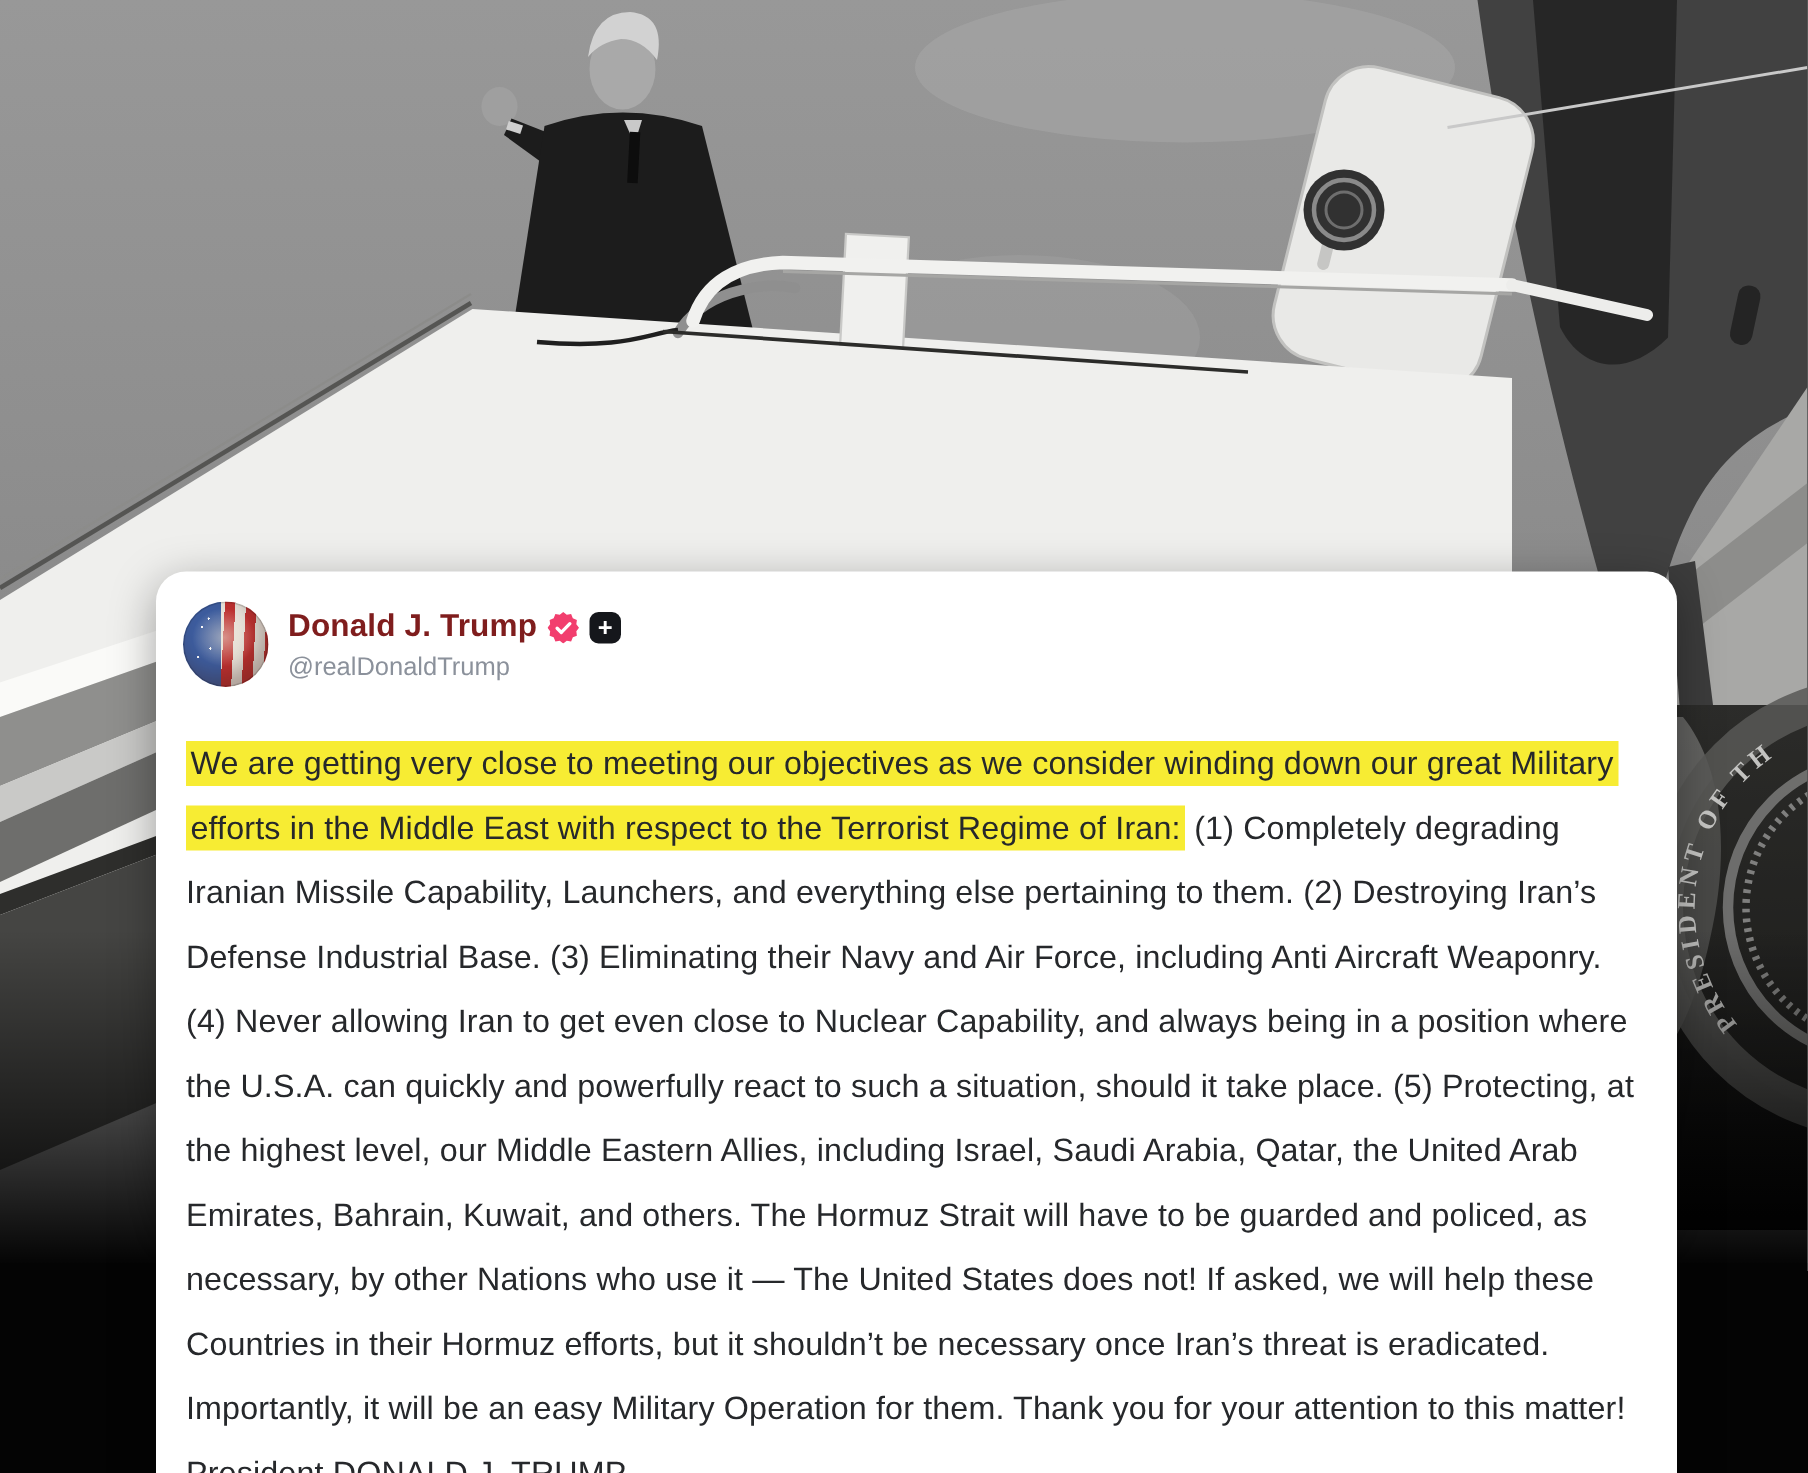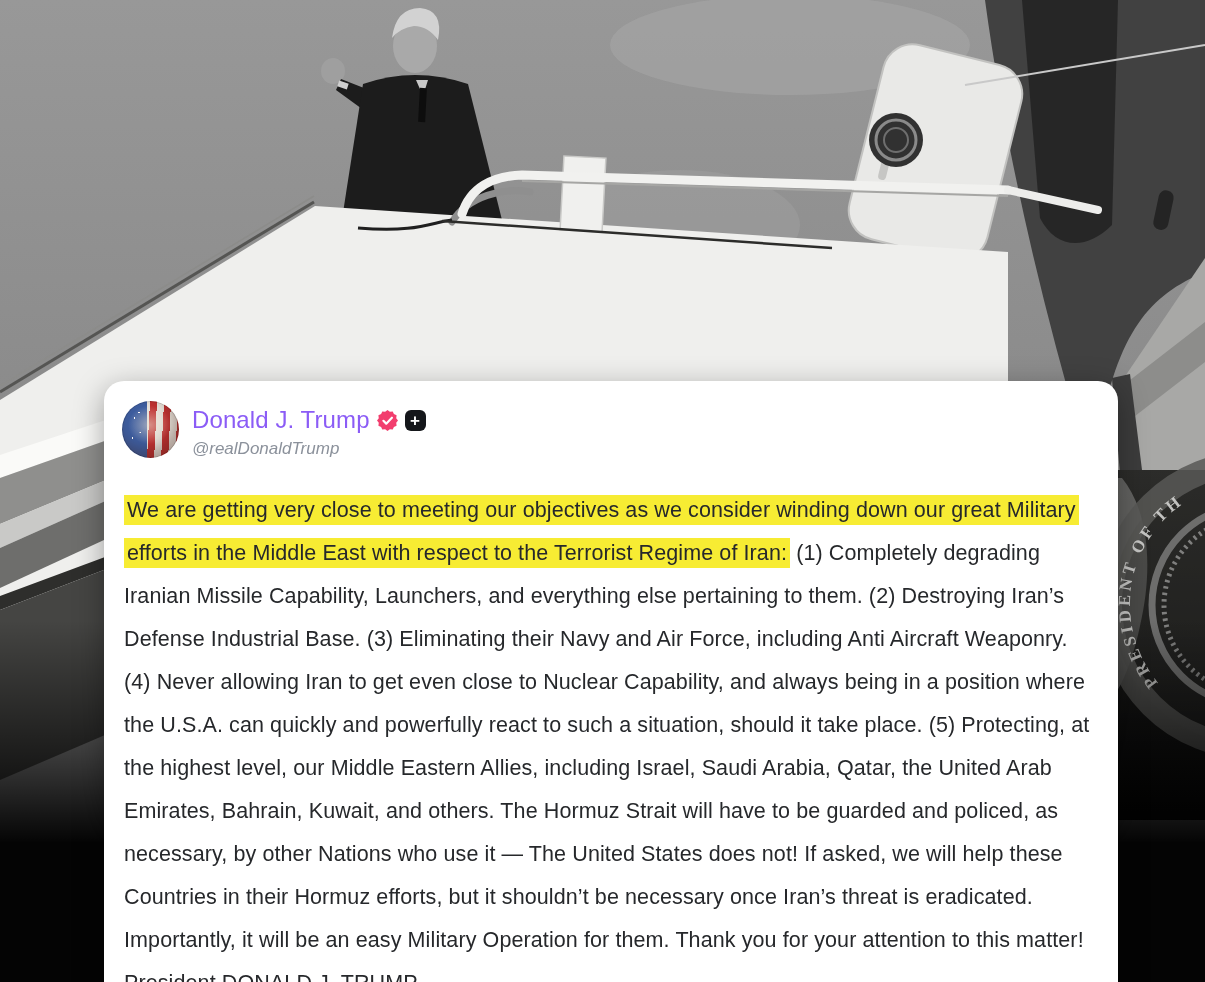--- a/index.html
+++ b/index.html
@@ -23,28 +23,28 @@
       radial-gradient(circle 2px at 22% 30%, #fff 0 35%, transparent 40%),
       radial-gradient(circle 2px at 32% 55%, #fff 0 35%, transparent 40%),
       radial-gradient(circle 2px at 18% 65%, #fff 0 35%, transparent 40%),
       radial-gradient(circle 2px at 30% 20%, #fff 0 35%, transparent 40%),
       linear-gradient(90deg, #3d5d9f 0 44%, rgba(61,93,159,0) 44%),
       repeating-linear-gradient(93deg, #bf3030 0 7px, #e9e4dc 7px 14px);
     box-shadow:inset 0 0 0 1px rgba(0,0,0,.15), inset -6px -8px 14px rgba(60,30,20,.35);
   }
   .id-block{padding-top:5px;}
   .name-row{display:flex;align-items:center;gap:7px;}
-  .author-name{font-size:24px;font-weight:normal;color:#8b5cf6;letter-spacing:.1px;}
+  .author-name{font-size:21px;font-weight:bold;color:#7f1d1d;letter-spacing:.1px;}
   .verified-badge{width:21px;height:21px;display:inline-block;}
   .plus-badge{
     width:21px;height:21px;border-radius:6px;background:#15171b;color:#fff;
     display:inline-flex;align-items:center;justify-content:center;
     font-size:17px;font-weight:900;line-height:1;
   }
-  .handle{font-size:17px;color:#8b919b;margin-top:5px;font-style:italic;}
+  .handle{font-size:17px;color:#8b919b;margin-top:5px;}
   .post-body{
     margin:30px 2px 0 2px;max-width:978px;
     font-size:21.5px;line-height:43px;color:#26282b;
     letter-spacing:.1px;
   }
   .post-body mark{
     background:#f7ec33;color:#26282b;
     padding:3px 3px;
     -webkit-box-decoration-break:clone;box-decoration-break:clone;
   }

